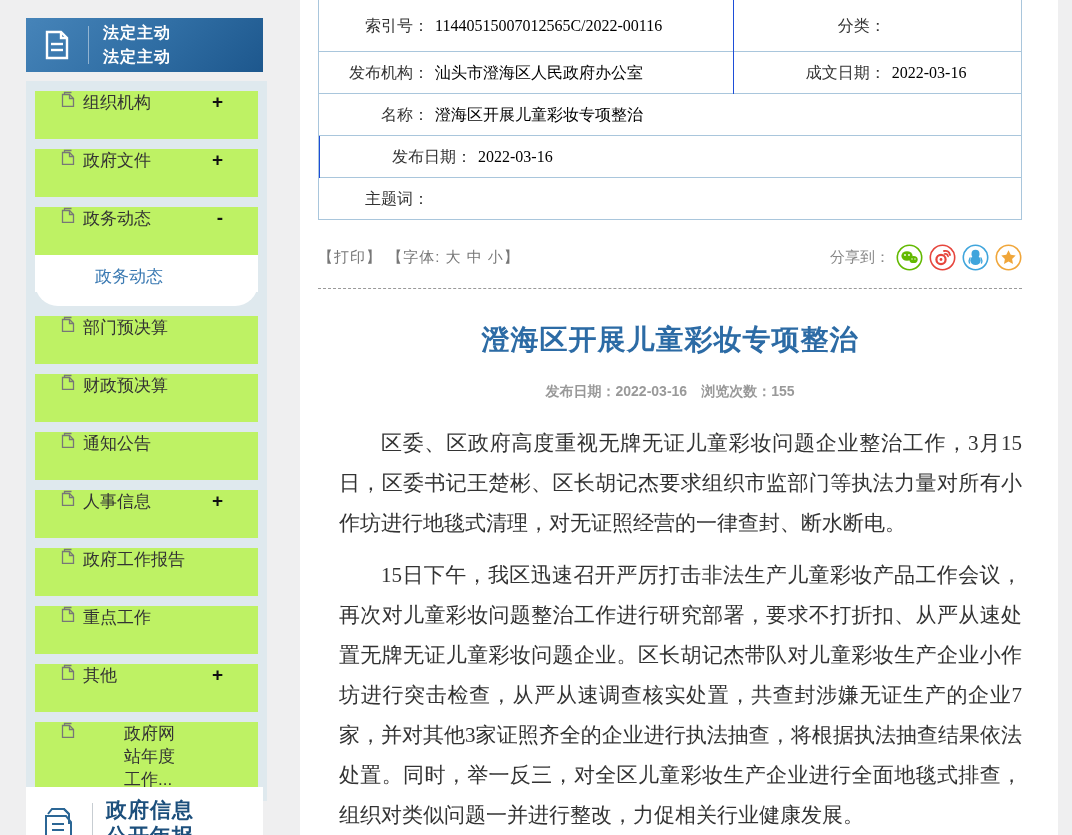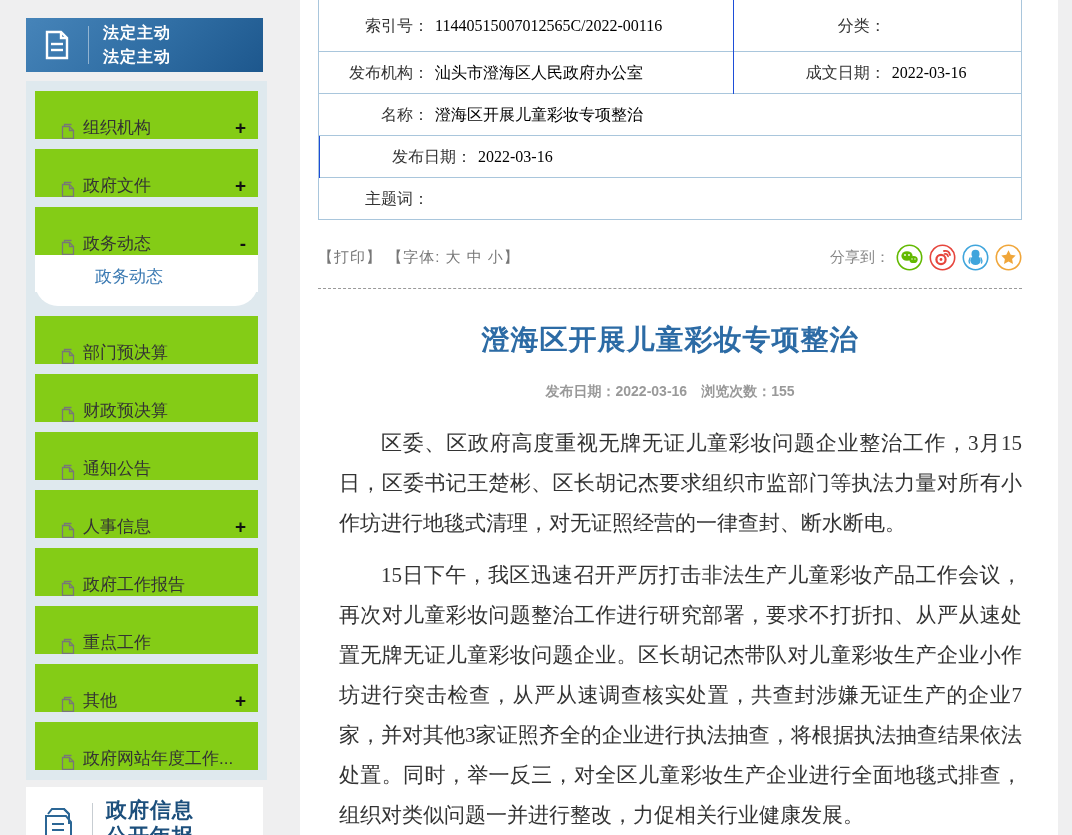--- a/index.html
+++ b/index.html
@@ -9,23 +9,23 @@
   
   .sidebar-col { position:absolute; left:0; top:0; width:300px; height:835px; background:#efeff0; }
   .side-head { position:absolute; left:26px; top:18px; width:237px; height:54px;
     background:linear-gradient(135deg,#4684b9 0%,#2f6da3 55%,#1d578d 100%);
     display:flex; align-items:center; cursor:pointer; }
   .side-head .ic { width:62px; display:flex; justify-content:center; align-items:center; }
   .side-head .vdiv { width:1px; height:38px; background:rgba(255,255,255,.45); }
   .side-head .txt { color:#fff; font-weight:bold; font-size:16px; line-height:24px; padding-left:14px; letter-spacing:1px; }
 
   .menu-wrap { position:absolute; left:26px; top:81px; width:241px; background:#dfe9ee; padding:10px 9px; }
-  .menu-item { background:#84cc16; min-height:48px; display:flex; align-items:flex-end;
-    padding:0 12px 0 26px; margin-bottom:10px; font-size:17px; color:#333; cursor:pointer; }
-  .menu-item:last-child { margin-bottom:0; }
+  .menu-item { background:#bef264; min-height:48px; display:flex; align-items:flex-start;
+    padding:0 35px 0 26px; margin-bottom:10px; font-size:17px; color:#333; cursor:pointer; }
+  .menu-item:last-child { margin-bottom:0;gap:41px; }
   .menu-item .pg { margin-right:8px; display:flex; align-items:center; }
   .menu-item .lbl { flex:1; }
   .menu-item .sign { font-size:19px; color:#111; font-weight:bold; padding-left:6px; cursor:pointer; }
   .menu-group { background:#fff; margin-bottom:10px; padding-bottom:14px;border-radius:23px; }
   .menu-group .menu-item { margin-bottom:0; }
   .sub-item { display:block; padding:10px 0 4px 60px; font-size:17px; color:#3a79b2; cursor:pointer; background:#fff; }
 
   .side-head2 { position:absolute; left:26px; top:787px; width:237px; height:72px; background:#fff;
     display:flex; align-items:center; cursor:pointer; }
   .side-head2 .ic { width:66px; display:flex; justify-content:center; align-items:center; }

